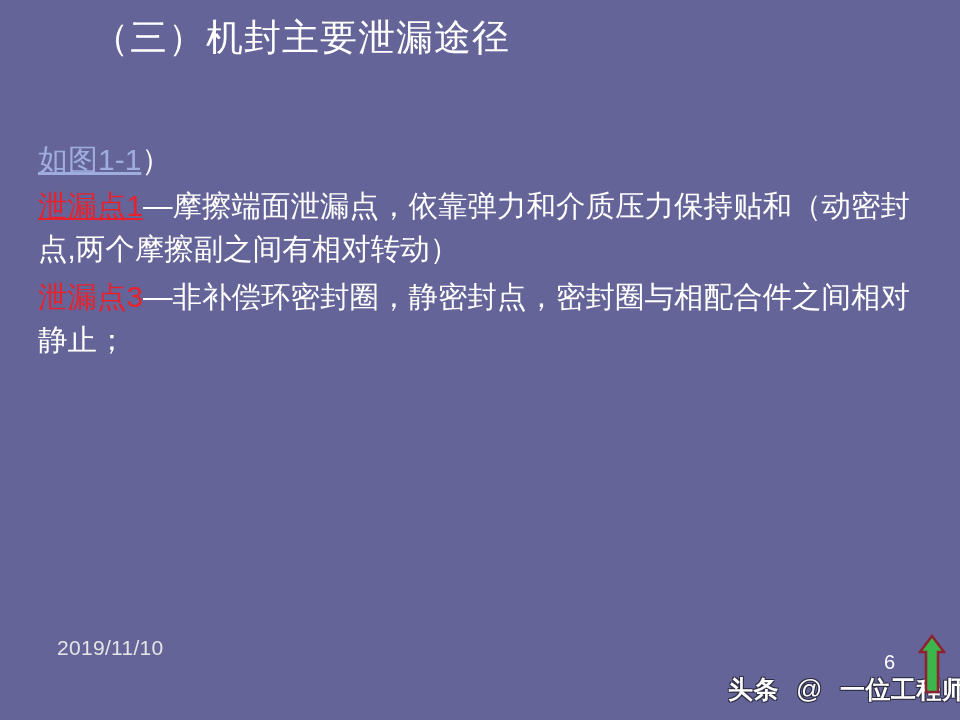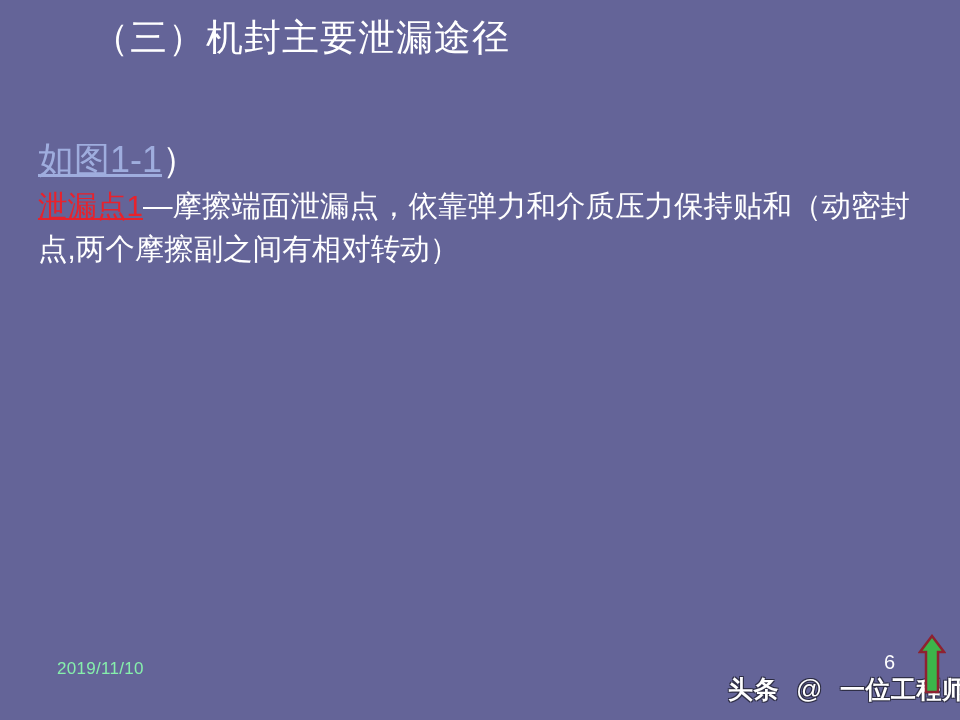--- a/index.html
+++ b/index.html
@@ -34,21 +34,21 @@
 
   
   .body-block {
     position: absolute;
     left: 38px;
     top: 140px;
     width: 880px;
   }
   .link-line {
     color: #ffffff;
-    font-size: 36px;
+    font-size: 30px;
     line-height: 40px;
     margin-bottom: 4px;
     white-space: nowrap;
   }
   .link-line .link {
     color: #9fadde;
     text-decoration: underline;
     text-underline-offset: 2px;
   }
   .para {
@@ -60,23 +60,23 @@
     letter-spacing: 0px;
   }
   .para .tag {
     color: #e8222c;
   }
 
   
   .footer-date {
     position: absolute;
     left: 57px;
-    top: 657px;
-    color: #86efac;
-    font-size: 17px;
+    top: 636px;
+    color: #e5e5e5;
+    font-size: 21px;
     line-height: 24px;
     letter-spacing: 0.3px;
   }
   .page-number {
     position: absolute;
     left: 884px;
     top: 650px;
     color: #ffffff;
     font-size: 20px;
     line-height: 24px;
@@ -128,20 +128,23 @@
 
     <div class="link-line">
       <span class="link" style="color: rgb(159, 173, 222);">如图1-1</span><span>）</span>
     </div>
 
     <p class="para">
       <span class="tag" style="color: rgb(232, 34, 44); text-decoration: underline;">泄漏点1</span><span>—摩擦端面泄漏点，依靠弹力和介质压力保持贴和（动密封点,两个摩擦副之间有相对转动）</span>
     </p>
 
 
+    <p class="para">
+      <span class="tag" style="color: rgb(232, 34, 44);">泄漏点3</span><span>—非补偿环密封圈，静密封点，密封圈与相配合件之间相对静止；</span>
+    </p>
 
 
   </div>
 
   <div class="footer-date">2019/11/10</div>
 
   <div class="page-number">6</div>
 
   <div class="watermark">
     <span>头条</span>

